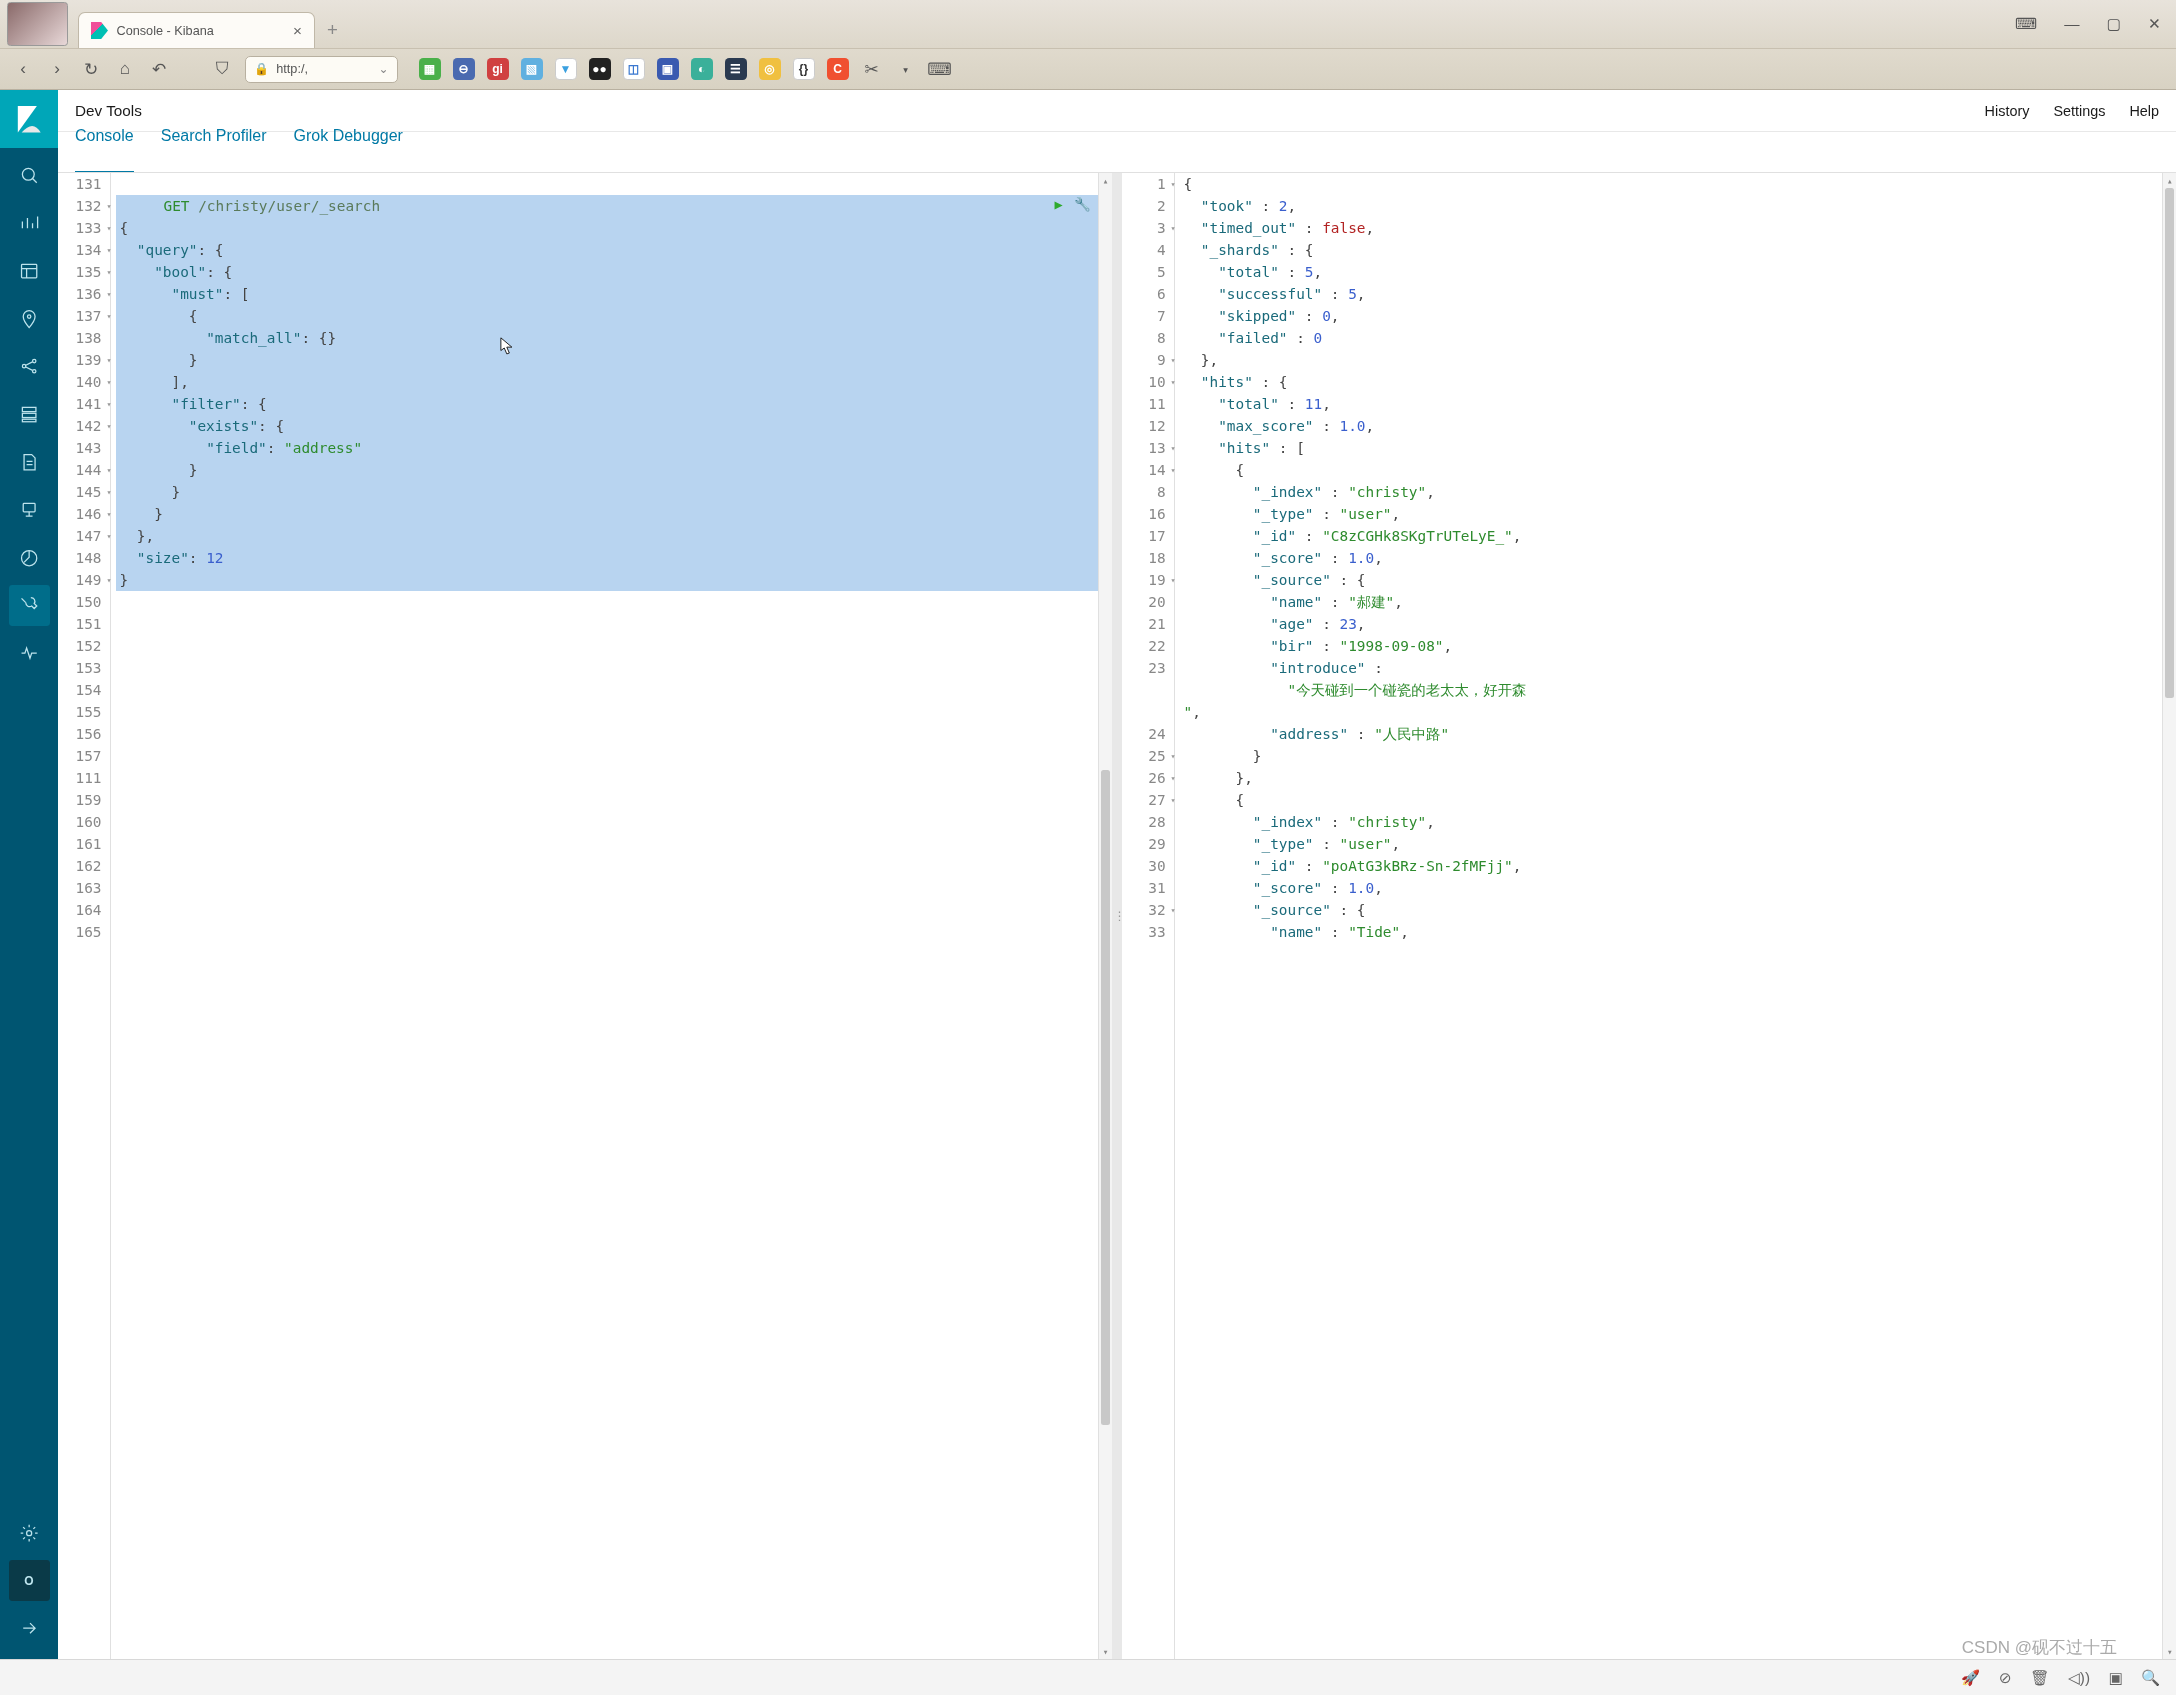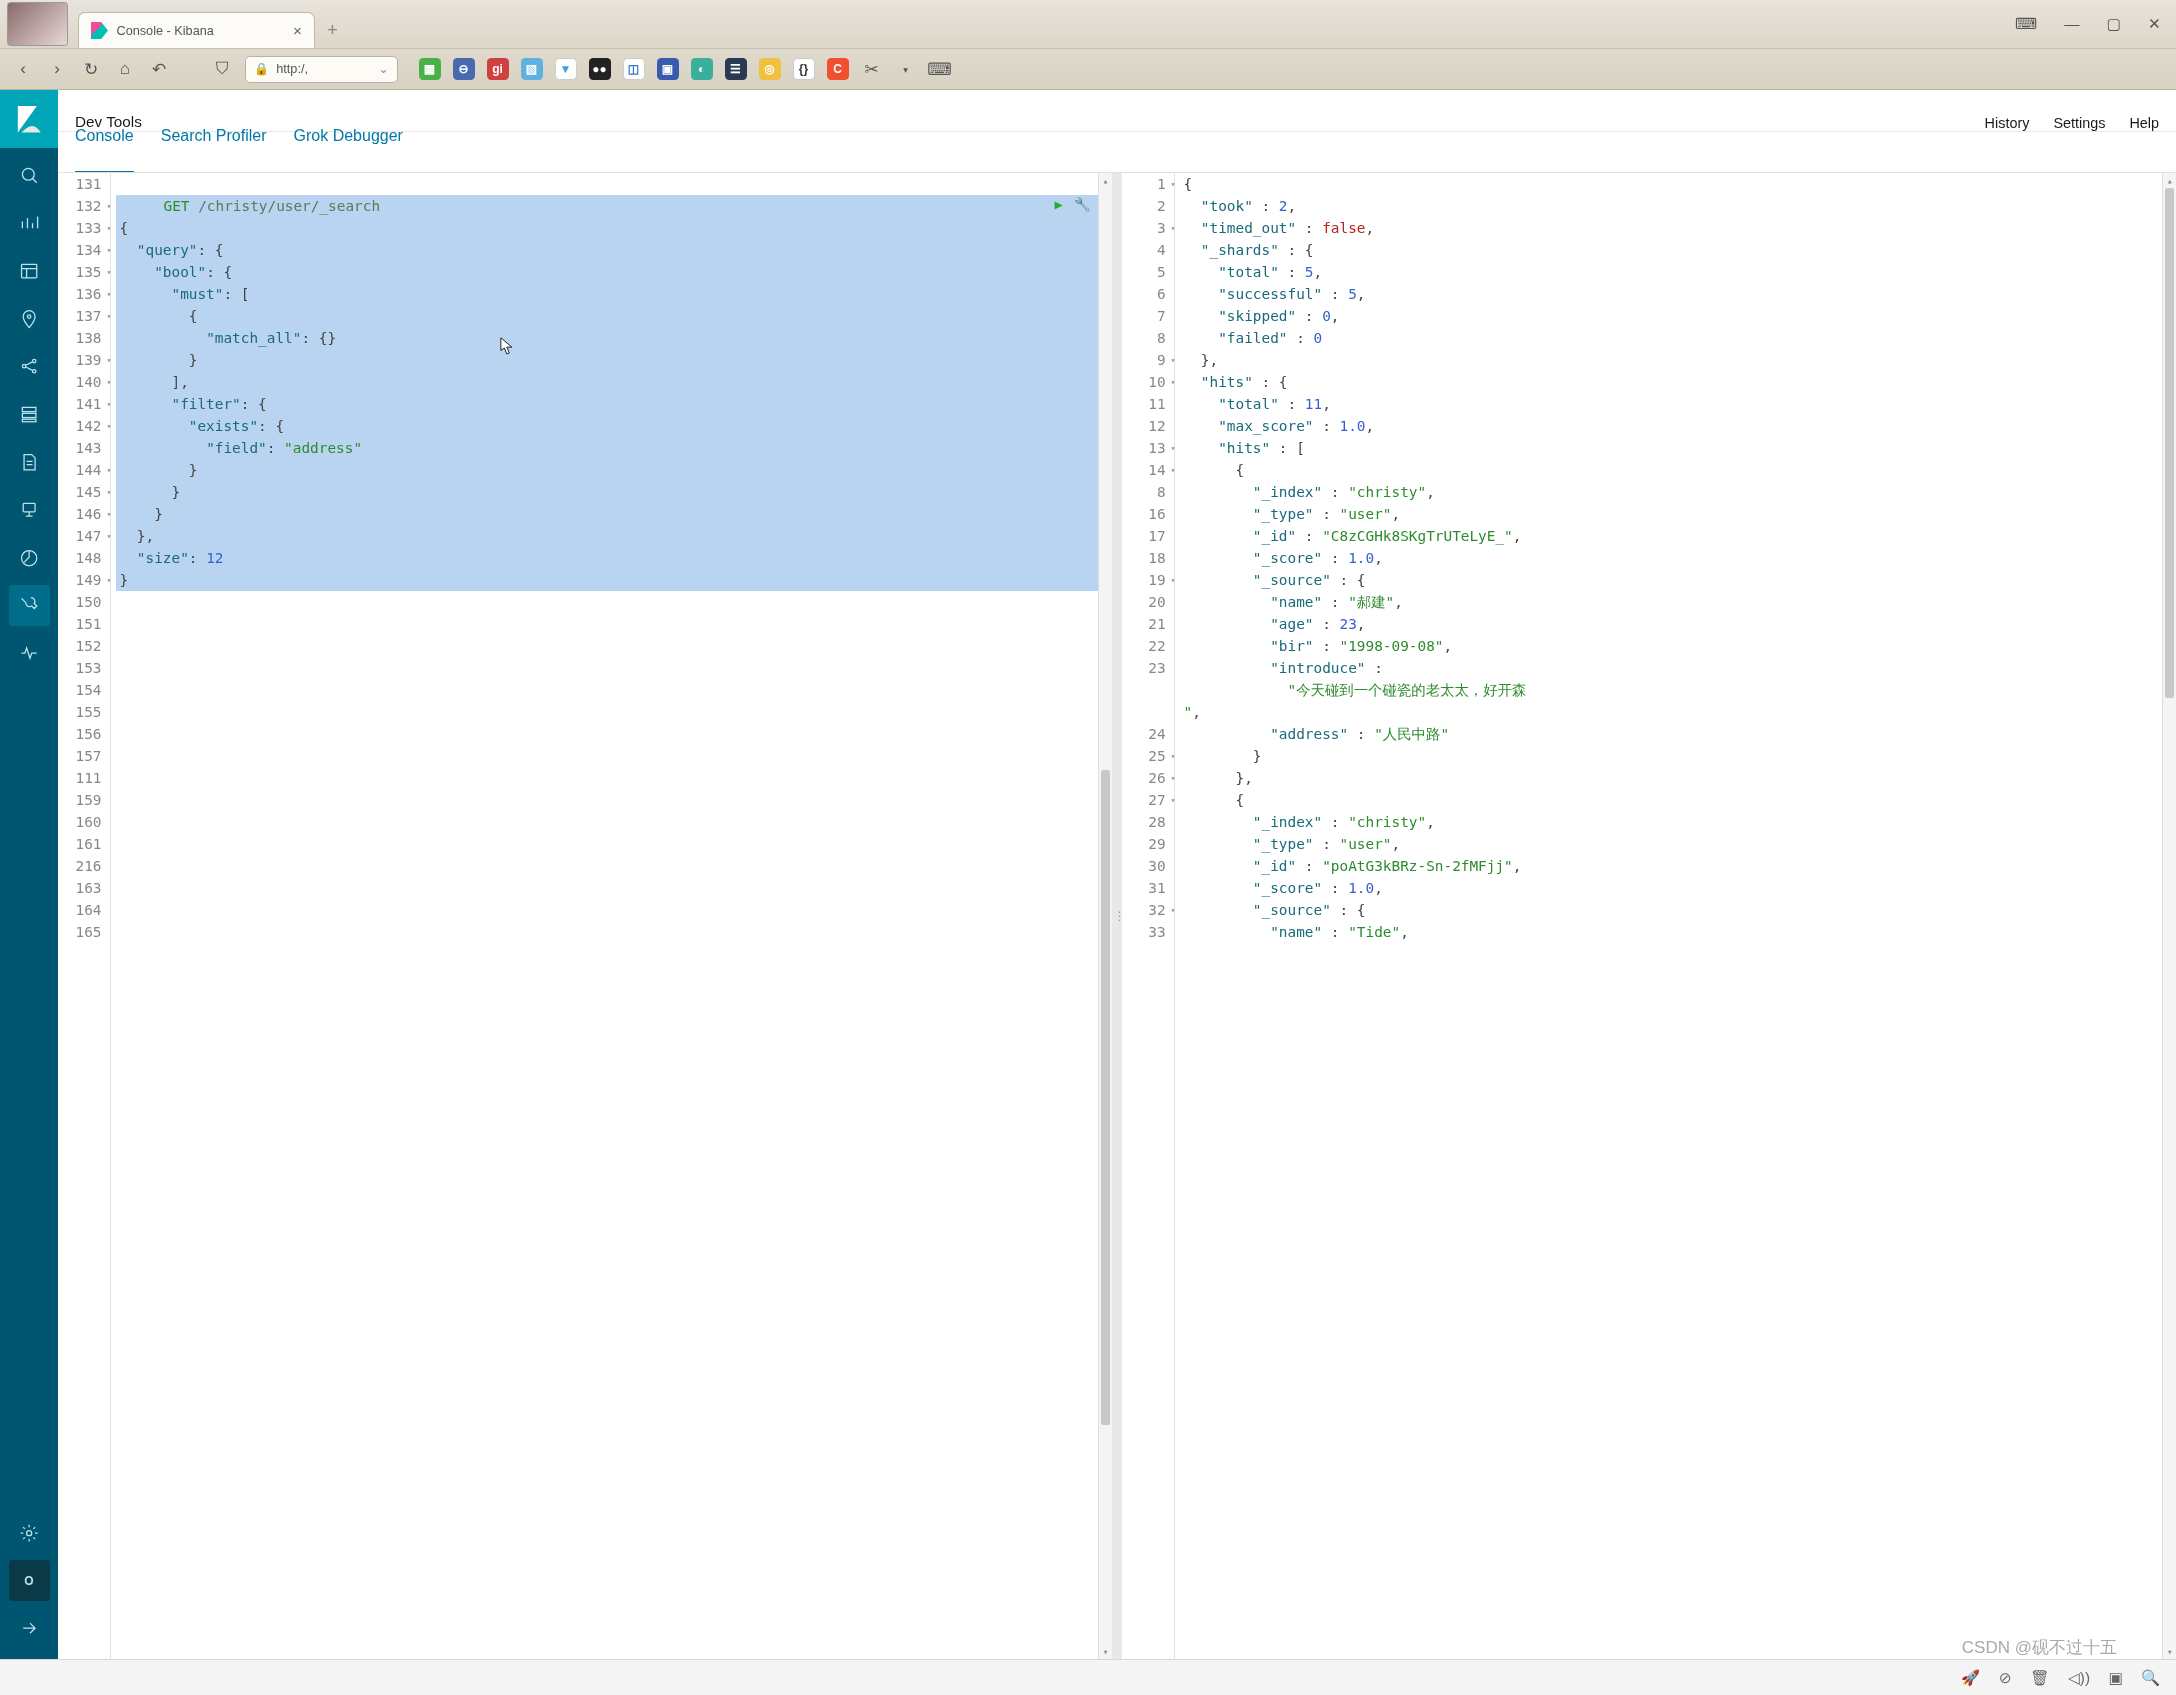--- a/index.html
+++ b/index.html
@@ -110,21 +110,21 @@
 }
 .side-icon.active { background: #006d8a; }
 .side-icon svg { width: 20.3px; height: 20.3px; stroke: currentColor; fill: none; stroke-width: 1.5; }
 .sidebar-bottom { margin-top: auto; display: flex; flex-direction: column; gap: 6.8px; padding-bottom: 10.2px; }
 
 
 .content { flex: 1; display: flex; flex-direction: column; min-width: 0; }
 
 .top-header {
   height: 42px;
-  display: flex; align-items: flex-end;
+  display: flex; align-items: center;
   padding: 0 17px;
   border-bottom: 0.8px solid #e8e8e8;
 }
 .breadcrumb { font-size: 15.3px; color: #1a1a1a; }
 .header-links { margin-left: auto; display: flex; gap: 24px; font-size: 14.4px; color: #1a1a1a; }
 
 .tabs-row {
   display: flex; align-items: flex-end;
   padding: 0 17px;
   height: 41px;
@@ -426,21 +426,21 @@
             <div>152</div>
             <div>153</div>
             <div>154</div>
             <div>155</div>
             <div>156</div>
             <div>157</div>
             <div>111</div>
             <div>159</div>
             <div>160</div>
             <div>161</div>
-            <div>216</div>
+            <div>162</div>
             <div>163</div>
             <div>164</div>
             <div>165</div>
           </div>
         <div class="code" id="code-left"><div class="code-line"></div><div class="code-line hl"><span class="tok-method">GET</span> <span class="tok-path">/christy/user/_search</span></div><div class="code-line hl">{</div><div class="code-line hl">  <span class="tok-key">"query"</span>: {</div><div class="code-line hl">    <span class="tok-key">"bool"</span>: {</div><div class="code-line hl">      <span class="tok-key">"must"</span>: [</div><div class="code-line hl">        {</div><div class="code-line hl">          <span class="tok-key">"match_all"</span>: {}</div><div class="code-line hl">        }</div><div class="code-line hl">      ],</div><div class="code-line hl">      <span class="tok-key">"filter"</span>: {</div><div class="code-line hl">        <span class="tok-key">"exists"</span>: {</div><div class="code-line hl">          <span class="tok-key">"field"</span>: <span class="tok-str">"address"</span></div><div class="code-line hl">        }</div><div class="code-line hl">      }</div><div class="code-line hl">    }</div><div class="code-line hl">  },</div><div class="code-line hl">  <span class="tok-key">"size"</span>: <span class="tok-num">12</span></div><div class="code-line hl">}</div><div class="code-line"></div><div class="code-line"></div><div class="code-line"></div><div class="code-line"></div><div class="code-line"></div><div class="code-line"></div><div class="code-line"></div><div class="code-line"></div><div class="code-line"></div><div class="code-line"></div><div class="code-line"></div><div class="code-line"></div><div class="code-line"></div><div class="code-line"></div><div class="code-line"></div><div class="code-line"></div></div>
         <div class="editor-actions">
           <span class="run-icon">▶</span>
           <span class="wrench-icon">🔧</span>
         </div>
         <div class="scrollbar-v">

